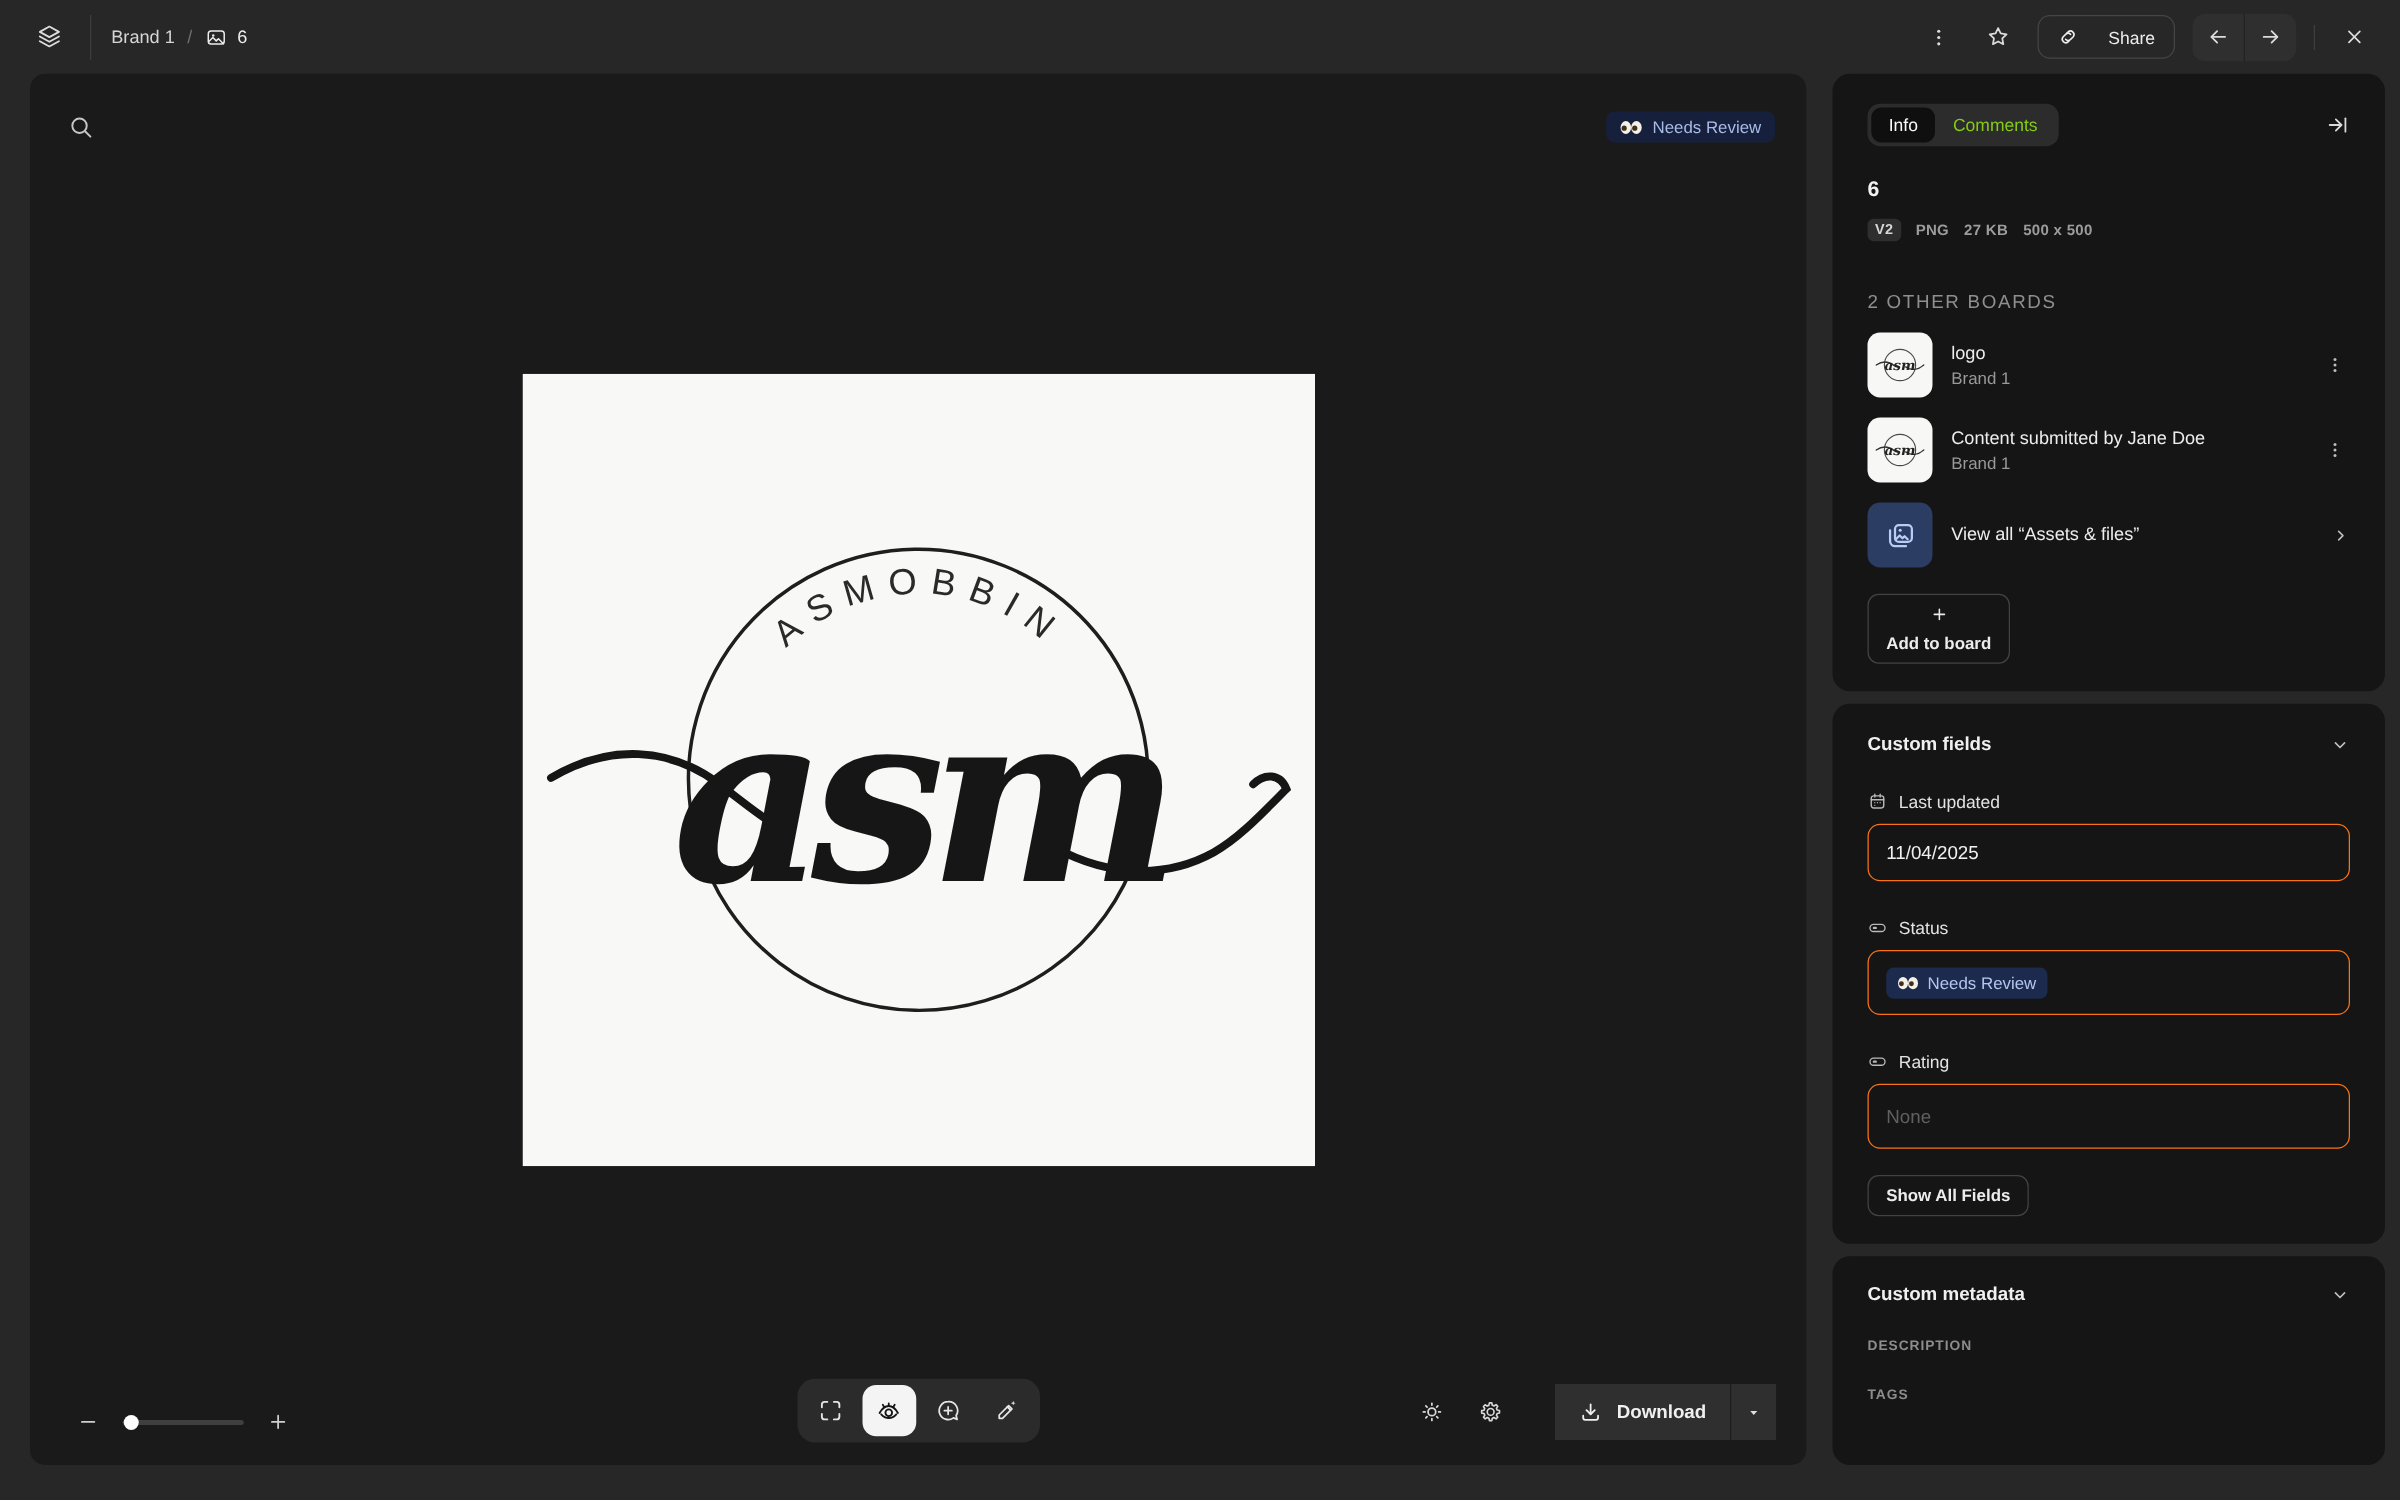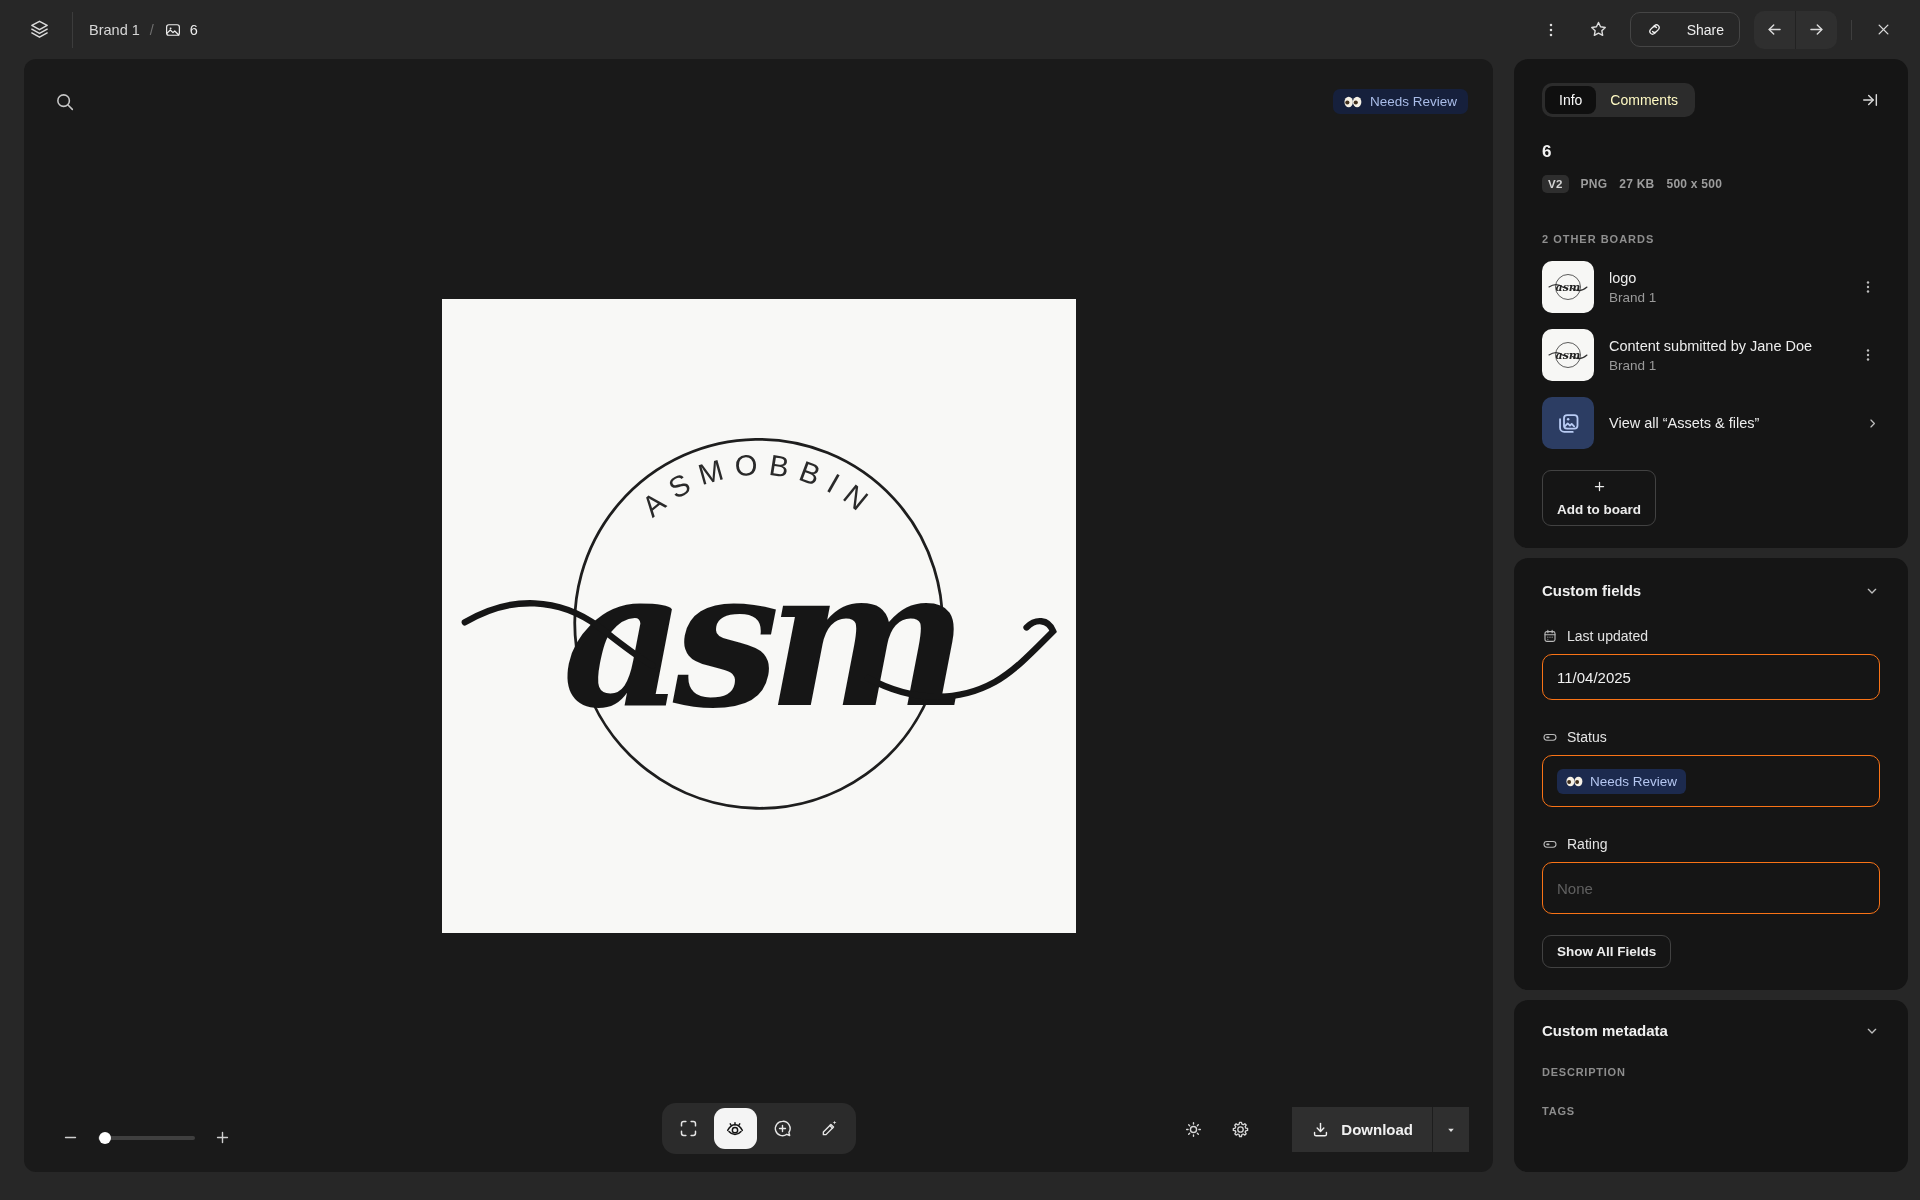--- a/index.html
+++ b/index.html
@@ -55,36 +55,36 @@
 
   .right-tools { position: absolute; right: 24px; bottom: 20px; display: flex; align-items: center; gap: 9px; }
   .right-tools .icon-btn { color: #d8d8d8; width: 38px; height: 38px; }
   .download-split { display: flex; margin-left: 24px; border-radius: 0; overflow: hidden; }
   .download-main { display: flex; align-items: center; gap: 11px; background: #2f2f2f; height: 45px; padding: 0 19px;
                    font-size: 15px; font-weight: 600; color: #f0f0f0; border: none; cursor: pointer; }
   .download-caret { width: 37px; background: #2f2f2f; border: none; border-left: 1px solid #1d1d1d;
                     display: flex; align-items: center; justify-content: center; color: #e0e0e0; cursor: pointer; }
 
   
-  .sidebar { width: 394px; display: flex; flex-direction: column; gap: 10px; }
+  .sidebar { width: 442px; display: flex; flex-direction: column; gap: 10px; }
   .side-card { background: #151515; border-radius: 14px; padding: 24px 28px 22px; }
   .card3 { flex: 1; overflow: hidden; padding-top: 22px; }
 
   .tabs-row { display: flex; align-items: center; justify-content: space-between; }
   .tabs { display: flex; background: #2c2c2c; border-radius: 10px; padding: 3px; }
-  .tab { padding: 6px 14px; font-size: 14px; border-radius: 8px; color: #fef9c3; cursor: pointer; }
+  .tab { padding: 6px 14px; font-size: 14px; border-radius: 8px; color: #84cc16; cursor: pointer; }
   .tab.active { background: #0f0f0f; color: #fafafa; }
   .collapse-btn { color: #d9d9d9; background: none; border: none; cursor: pointer; display: flex; }
 
   .asset-title { margin-top: 25px; font-size: 17px; font-weight: 700; color: #f2f2f2; }
   .meta-row { margin-top: 13px; display: flex; align-items: center; gap: 12px;
               font-size: 12px; font-weight: 700; color: #9c9c9c; letter-spacing: .02em; }
   .v-chip { background: #2e2e2e; color: #d6d6d6; border-radius: 5px; padding: 3px 6px; font-size: 11.5px; }
 
-  .boards-header { margin-top: 40px; font-size: 11px; font-weight: 700; letter-spacing: .09em; color: #8f8f8f; }
+  .boards-header { margin-top: 40px; font-size: 15px; font-weight: 400; letter-spacing: .09em; color: #8f8f8f; }
   .board-item { margin-top: 16px; display: flex; align-items: center; gap: 15px; cursor: pointer; }
   .thumb { width: 52px; height: 52px; border-radius: 10px; background: #f7f7f5; flex: none;
            display: flex; align-items: center; justify-content: center; overflow: hidden; }
   .b-texts { flex: 1; min-width: 0; }
   .b-title { font-size: 14.5px; color: #ededed; white-space: nowrap; }
   .b-sub { font-size: 13.5px; color: #9a9a9a; margin-top: 4px; }
   .b-kebab { color: #bdbdbd; background: none; border: none; cursor: pointer; display: flex; padding: 4px; }
   .va-tile { width: 52px; height: 52px; border-radius: 10px; background: #2c3d63; color: #b9ccf4; flex: none;
              display: flex; align-items: center; justify-content: center; }
   .va-chevron { color: #bdbdbd; display: flex; }

